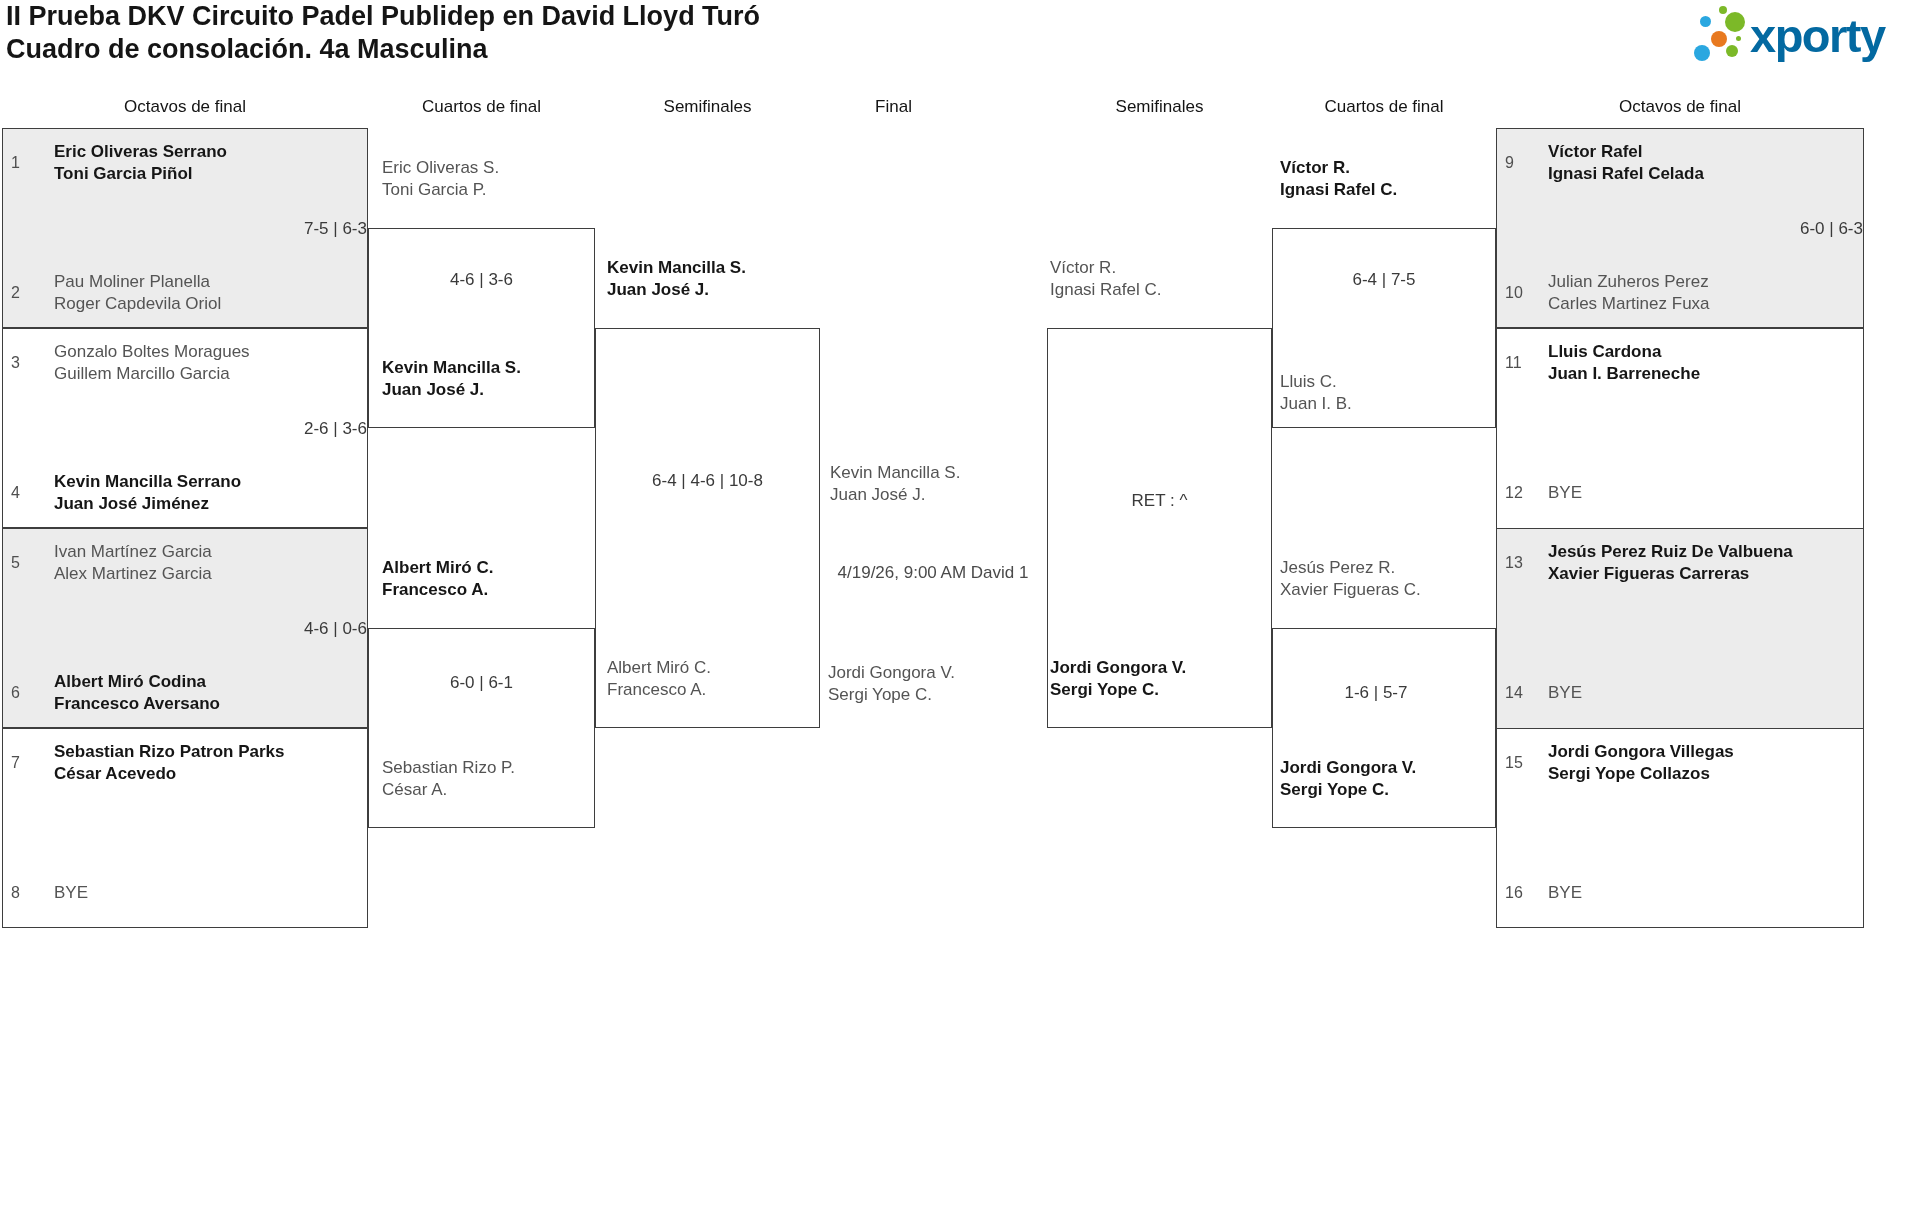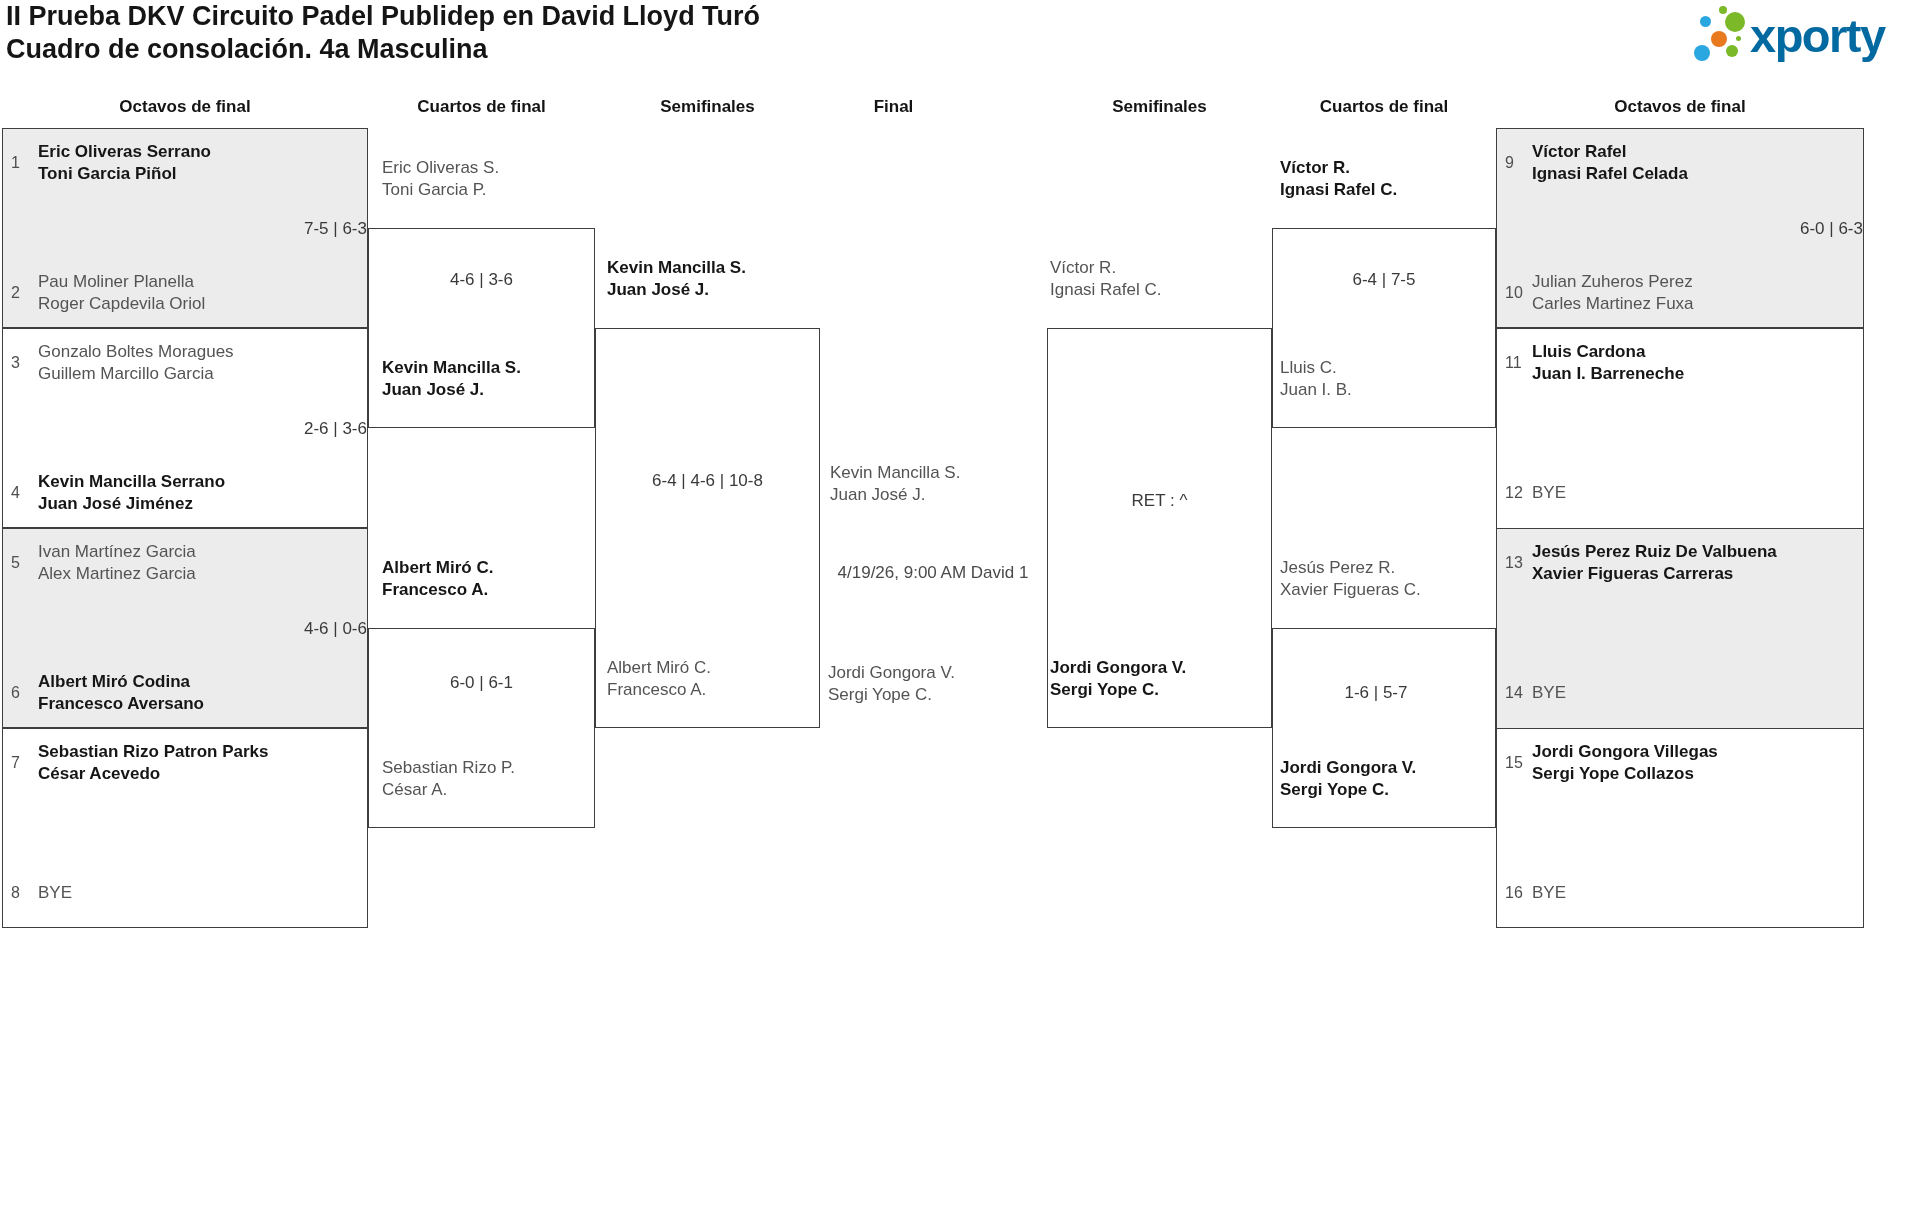--- a/index.html
+++ b/index.html
@@ -1,27 +1,27 @@
 <!DOCTYPE html>
 <html><head>
 <meta charset="utf-8">
 <style>
   html,body{margin:0;padding:0;background:#fff}
   .stage{position:relative;width:1920px;height:1232px;background:#fff;overflow:hidden;
          font-family:"Liberation Sans",sans-serif;color:#161616}
   .title{position:absolute;left:6px;top:0;font-size:27px;font-weight:600;line-height:33px;color:#151515}
-  .hdr{position:absolute;top:96px;font-size:17px;font-weight:700;color:#141414;text-align:center;line-height:22px}
+  .hdr{position:absolute;top:96px;font-size:17px;font-weight:400;color:#141414;text-align:center;line-height:22px}
   .box{position:absolute;border:1.5px solid #3e3e3e;background:#fff;box-sizing:border-box}
   .box.gray{background:#ececec}
   .rbox{position:absolute;border:1.5px solid #3e3e3e;background:transparent;box-sizing:border-box}
   .trow{position:absolute;left:0;right:0;display:flex;align-items:center;padding-left:8px}
   .trow.t1{top:8px;height:52px}
   .trow.t2{top:138px;height:52px}
   .seed{flex:none;width:24px;font-size:16px;color:#4f4f4f}
-  .names{display:flex;flex-direction:column;margin-left:3px;min-width:0}
+  .names{display:flex;flex-direction:column;margin-left:19px;min-width:0}
   .ln{font-size:17px;line-height:22px;color:#545454;white-space:nowrap}
   .bold .ln{color:#161616;font-weight:700}
   .oscore{position:absolute;left:0;right:0;top:89px;text-align:right;font-size:17px;line-height:22px;color:#3a3a3a}
   .score{position:absolute;text-align:center;font-size:17px;line-height:22px;color:#3a3a3a}
   .lbl{position:absolute;display:flex;flex-direction:column}
   .lbl.right{text-align:left}
   .info{position:absolute;text-align:center;font-size:17px;line-height:21px;color:#4a4a4a}
   .logo{position:absolute;left:1688px;top:2px;width:230px;height:78px}
   .dot{position:absolute;border-radius:50%}
   .d-green{background:#7cb928}.d-blue{background:#2aa7e0}.d-orange{background:#e8791f}
@@ -248,21 +248,21 @@
   <div class="lbl right bold" style="left:1050px;top:657px;width:212px">
     <span class="ln">Jordi Gongora V.</span>
     <span class="ln">Sergi Yope C.</span>
   </div>
 
   <div class="lbl right bold" style="left:1280px;top:157px;width:207px">
     <span class="ln">Víctor R.</span>
     <span class="ln">Ignasi Rafel C.</span>
   </div>
   <div class="score" style="left:1272px;top:269px;width:224px">6-4 | 7-5</div>
-  <div class="lbl right" style="left:1280px;top:357px;width:207px">
+  <div class="lbl right" style="left:1280px;top:371px;width:207px">
     <span class="ln">Lluis C.</span>
     <span class="ln">Juan I. B.</span>
   </div>
 
   <div class="lbl right" style="left:1280px;top:557px;width:207px">
     <span class="ln">Jesús Perez R.</span>
     <span class="ln">Xavier Figueras C.</span>
   </div>
   <div class="score" style="left:1272px;top:682px;width:208px">1-6 | 5-7</div>
   <div class="lbl right bold" style="left:1280px;top:757px;width:207px">

